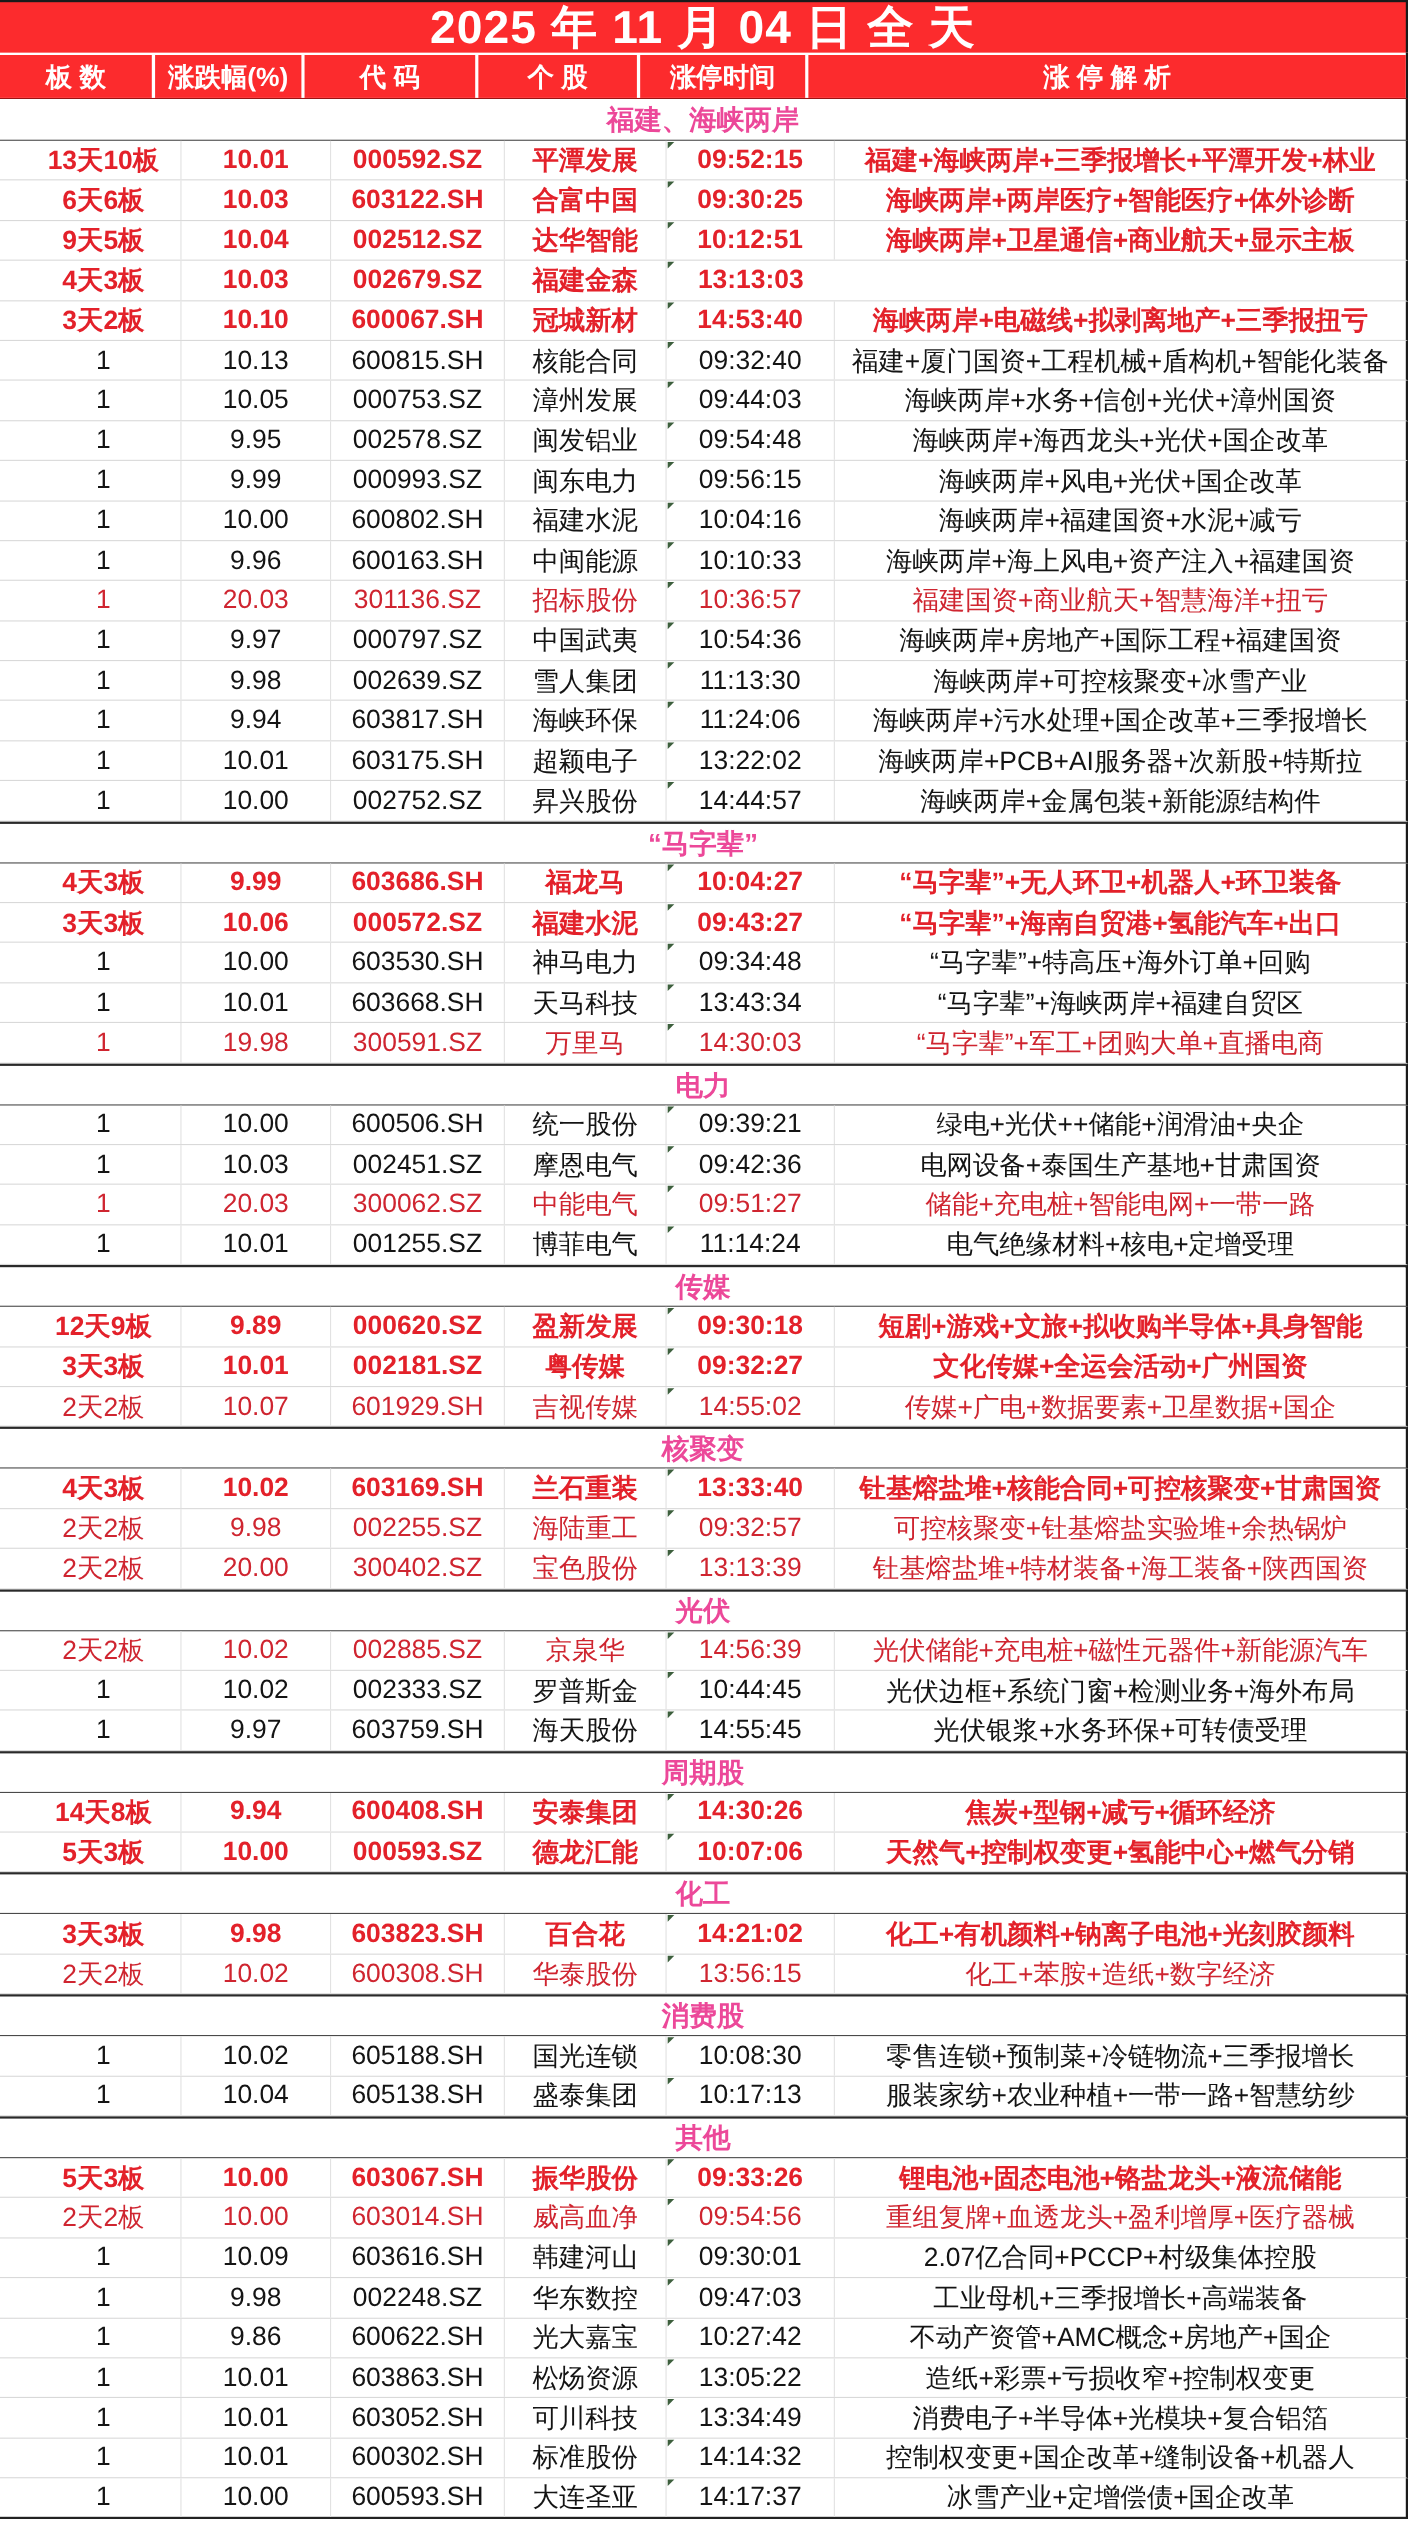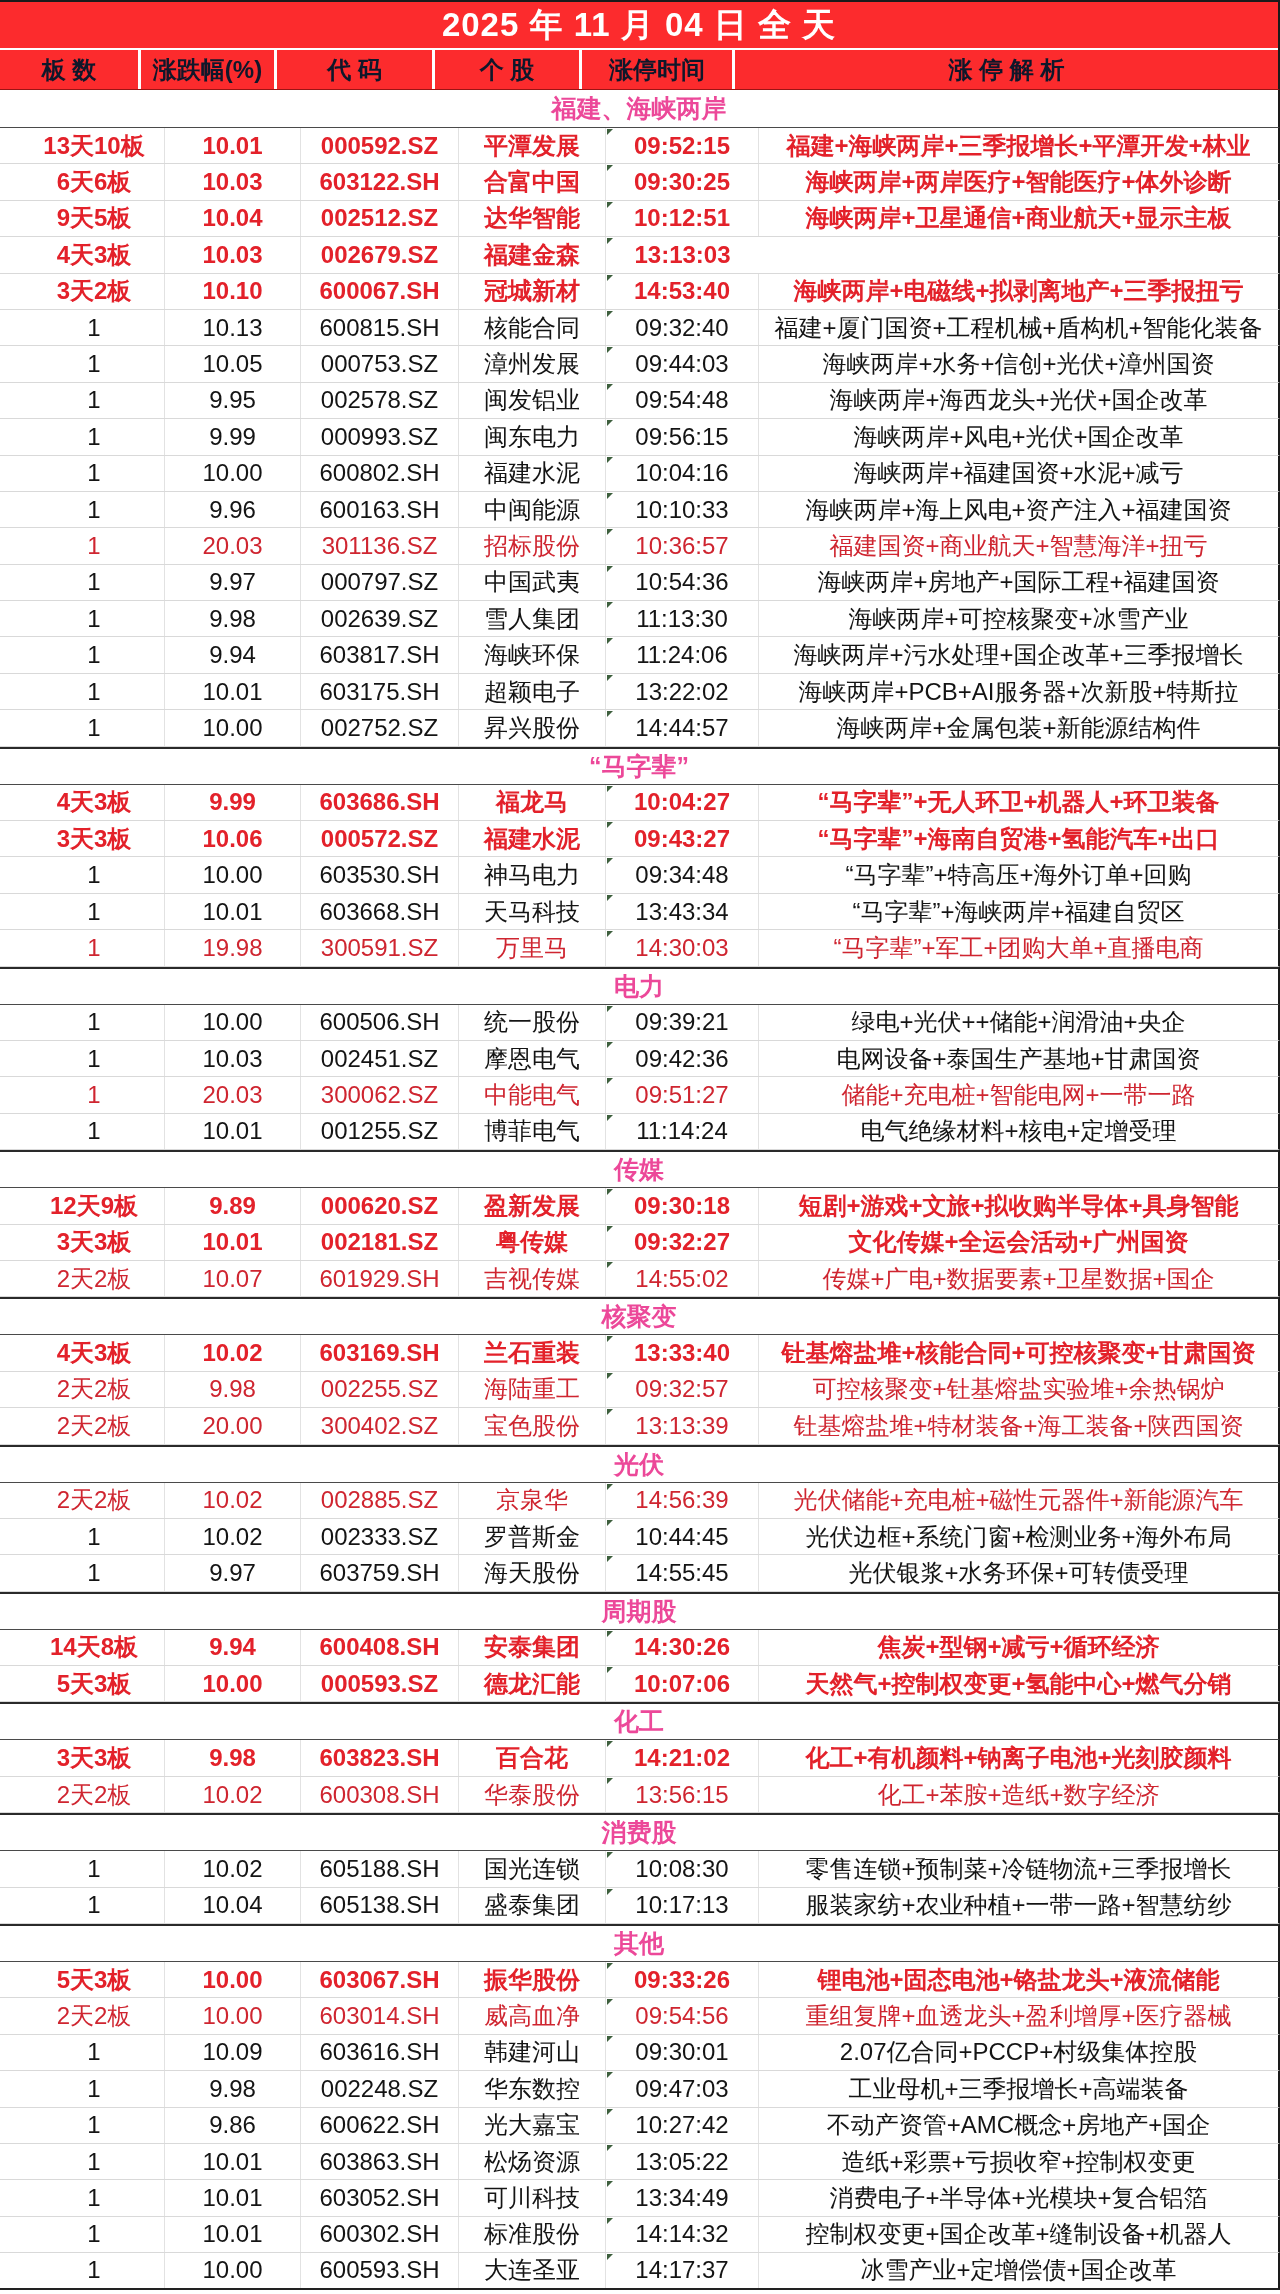--- a/index.html
+++ b/index.html
@@ -8,30 +8,30 @@
       --red:#cf2530;
       --ink:#141414;
       --cols:141px 136px 158px 147px 153px 1fr;
     }
     html,body{margin:0;padding:0;background:#fff;}
     body{width:1280px;height:2294px;overflow:hidden;font-family:"Liberation Sans","DejaVu Sans",sans-serif;}
     .sheet{width:1280px;position:relative;}
     .title{
       box-sizing:border-box;height:48px;background:var(--hdr);
       border-top:2px solid #1a1a1a;border-right:2px solid #1a1a1a;
-      color:#fff;font-weight:bold;font-size:33px;letter-spacing:1px;
+      color:#fff;font-weight:bold;font-size:42px;letter-spacing:1px;
       display:flex;align-items:center;justify-content:center;
     }
     .gap{height:2px;background:#fff;border-right:2px solid #1a1a1a;}
     .header{
       box-sizing:border-box;display:grid;grid-template-columns:var(--cols);
       height:40px;border-right:2px solid #1a1a1a;border-bottom:1px solid #9a1414;
     }
     .header .h{
-      background:var(--hdr);color:#0f172a;font-weight:bold;font-size:24px;
+      background:var(--hdr);color:#ffffff;font-weight:bold;font-size:24px;
       display:flex;align-items:center;justify-content:center;
       border-right:3px solid #fff;white-space:nowrap;
     }
     .header .h:last-child{border-right:none;}
     .sec{
       box-sizing:border-box;height:38px;
       border-top:2px solid #2a2a2a;border-bottom:1px solid #4a4a4a;border-right:2px solid #1a1a1a;
       display:flex;align-items:center;justify-content:center;
       font-weight:bold;font-size:25px;color:#ec4899;
     }

